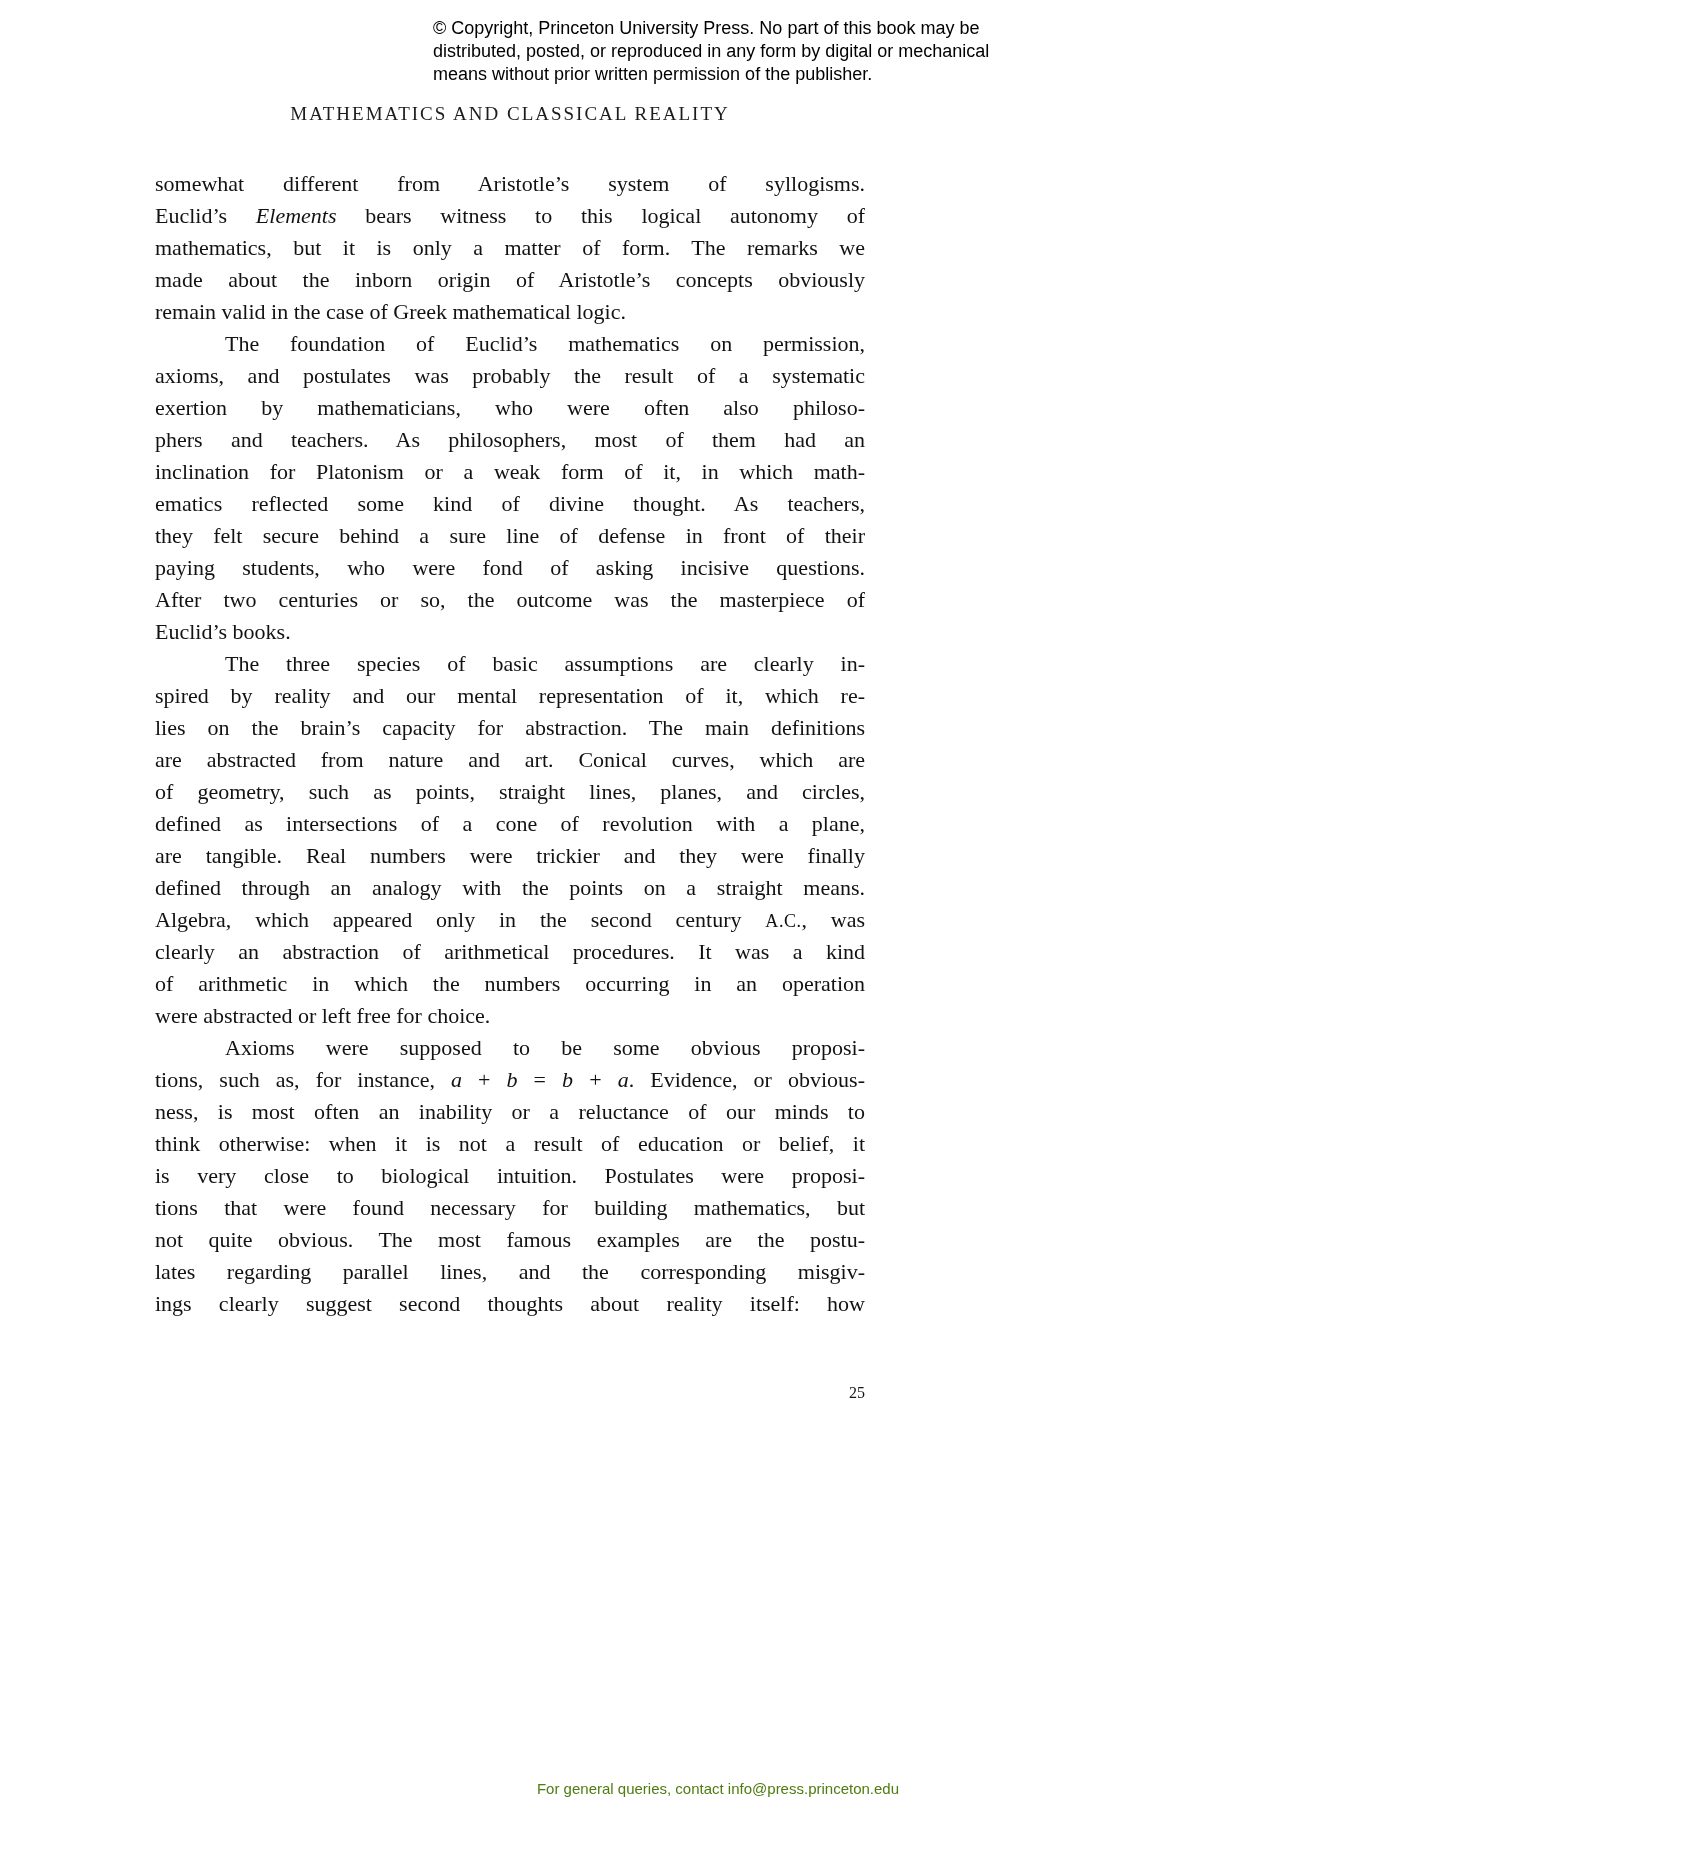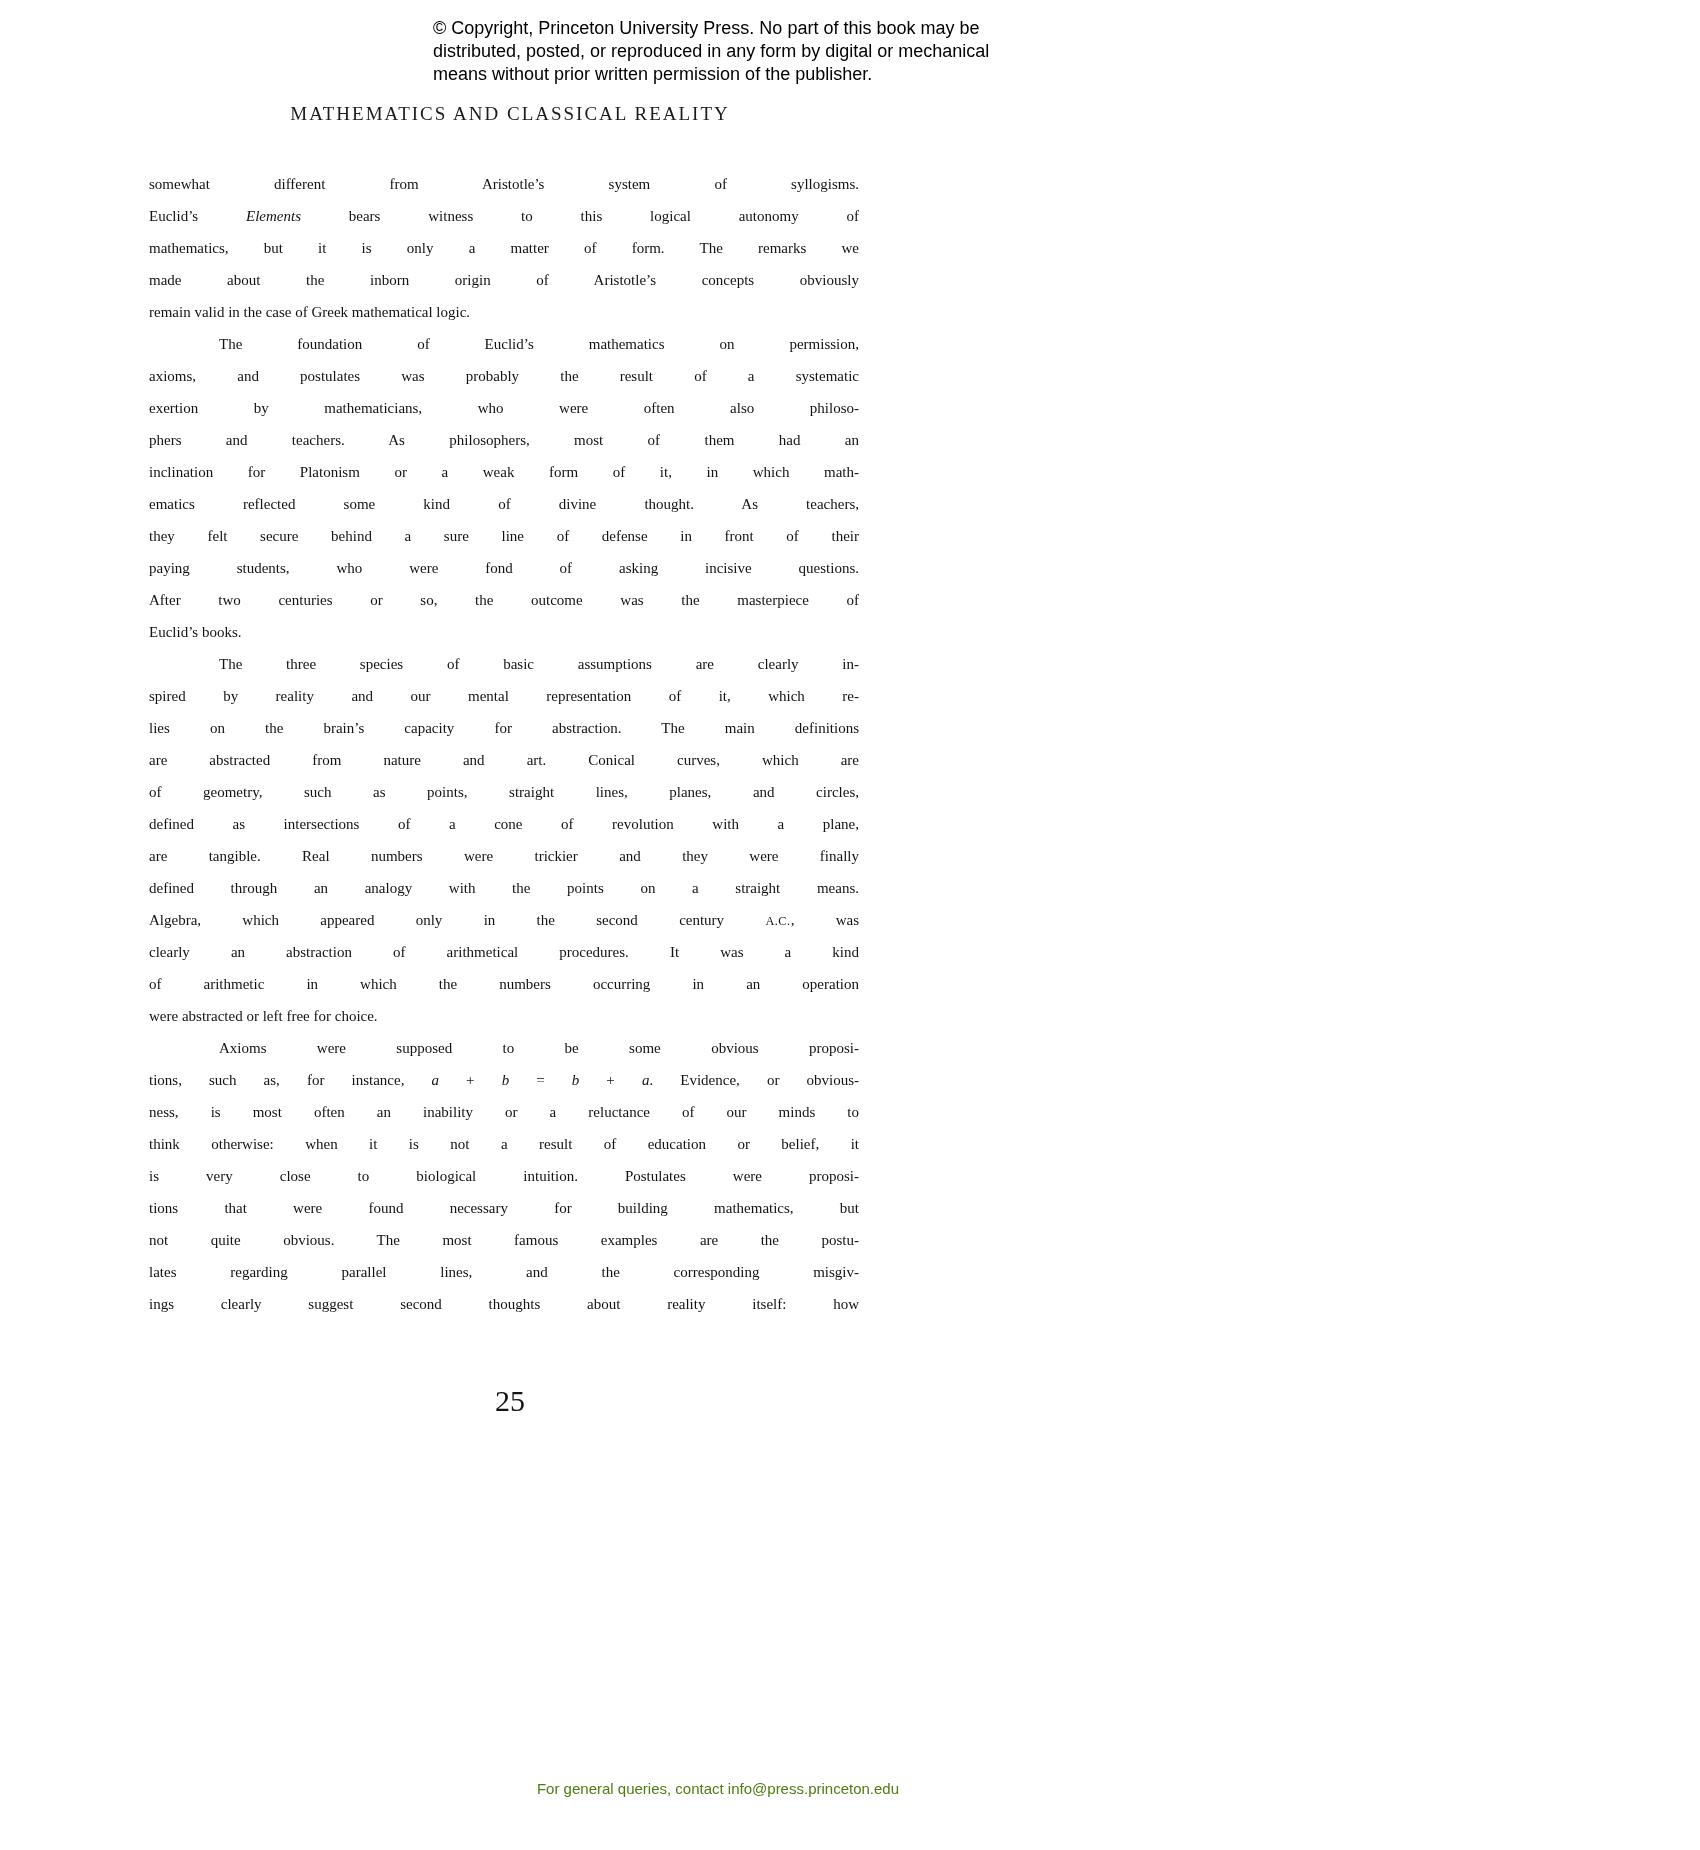--- a/index.html
+++ b/index.html
@@ -36,25 +36,25 @@
     text-align: center;
     font-family: "Liberation Serif", serif;
     font-size: 19px;
     letter-spacing: 2px;
     color: #1c1c1c;
   }
 
   
   .body-text {
     position: absolute;
-    left: 149px;
+    left: 155px;
     top: 168px;
     width: 710px;
     font-family: "Liberation Serif", serif;
-    font-size: 15px;
+    font-size: 22px;
     color: #121212;
   }
 
   .paragraph { margin: 0; }
 
   .line {
     text-align: justify;
     line-height: 32px;
     height: 32px;
     overflow: hidden;
@@ -74,23 +74,23 @@
 
   .sc { font-size: 0.82em; letter-spacing: 0.5px; }
   i { font-style: italic; }
 
   
   .page-number {
     position: absolute;
     left: 155px;
     top: 1384px;
     width: 710px;
-    text-align: center;
+    text-align: right;
     font-family: "Liberation Serif", serif;
-    font-size: 30px;
+    font-size: 16px;
     color: #141414;
   }
 
   
   .footer {
     position: absolute;
     left: 433px;
     top: 1780px;
     width: 570px;
     text-align: center;

